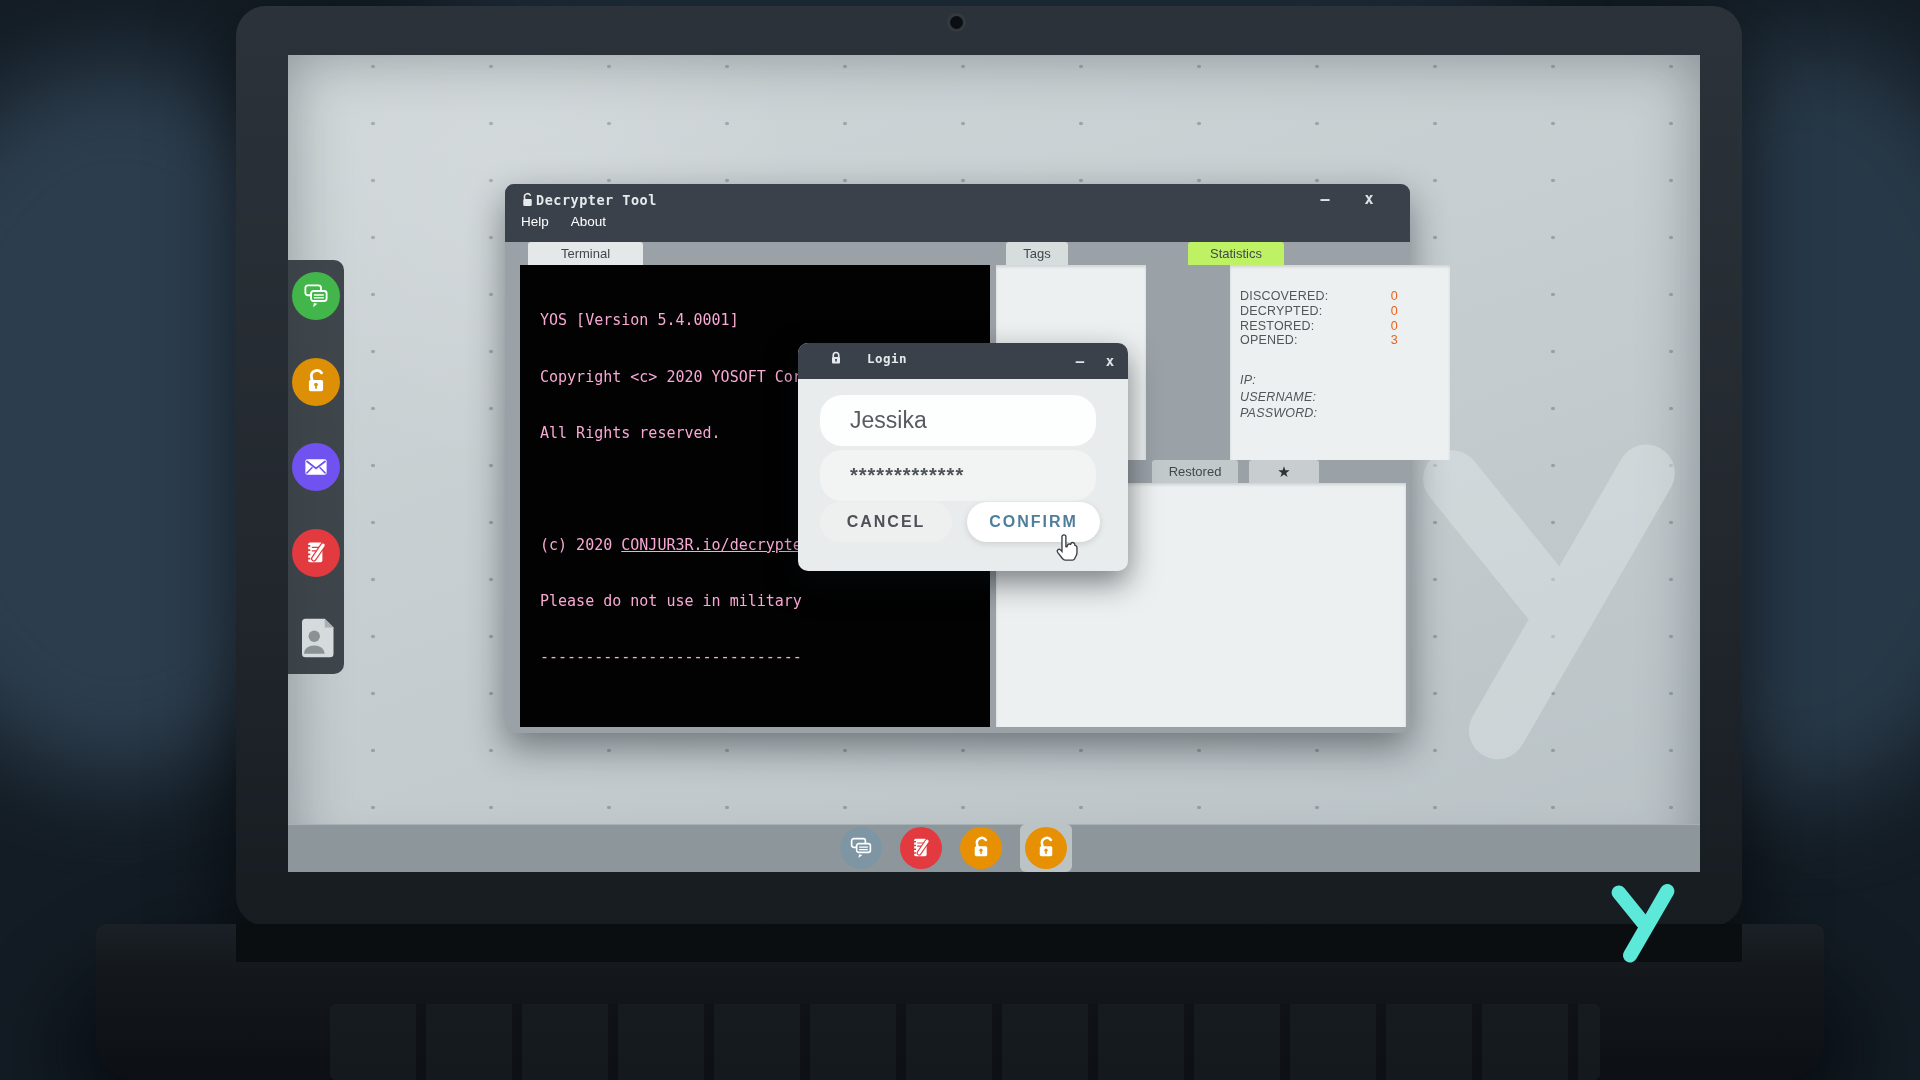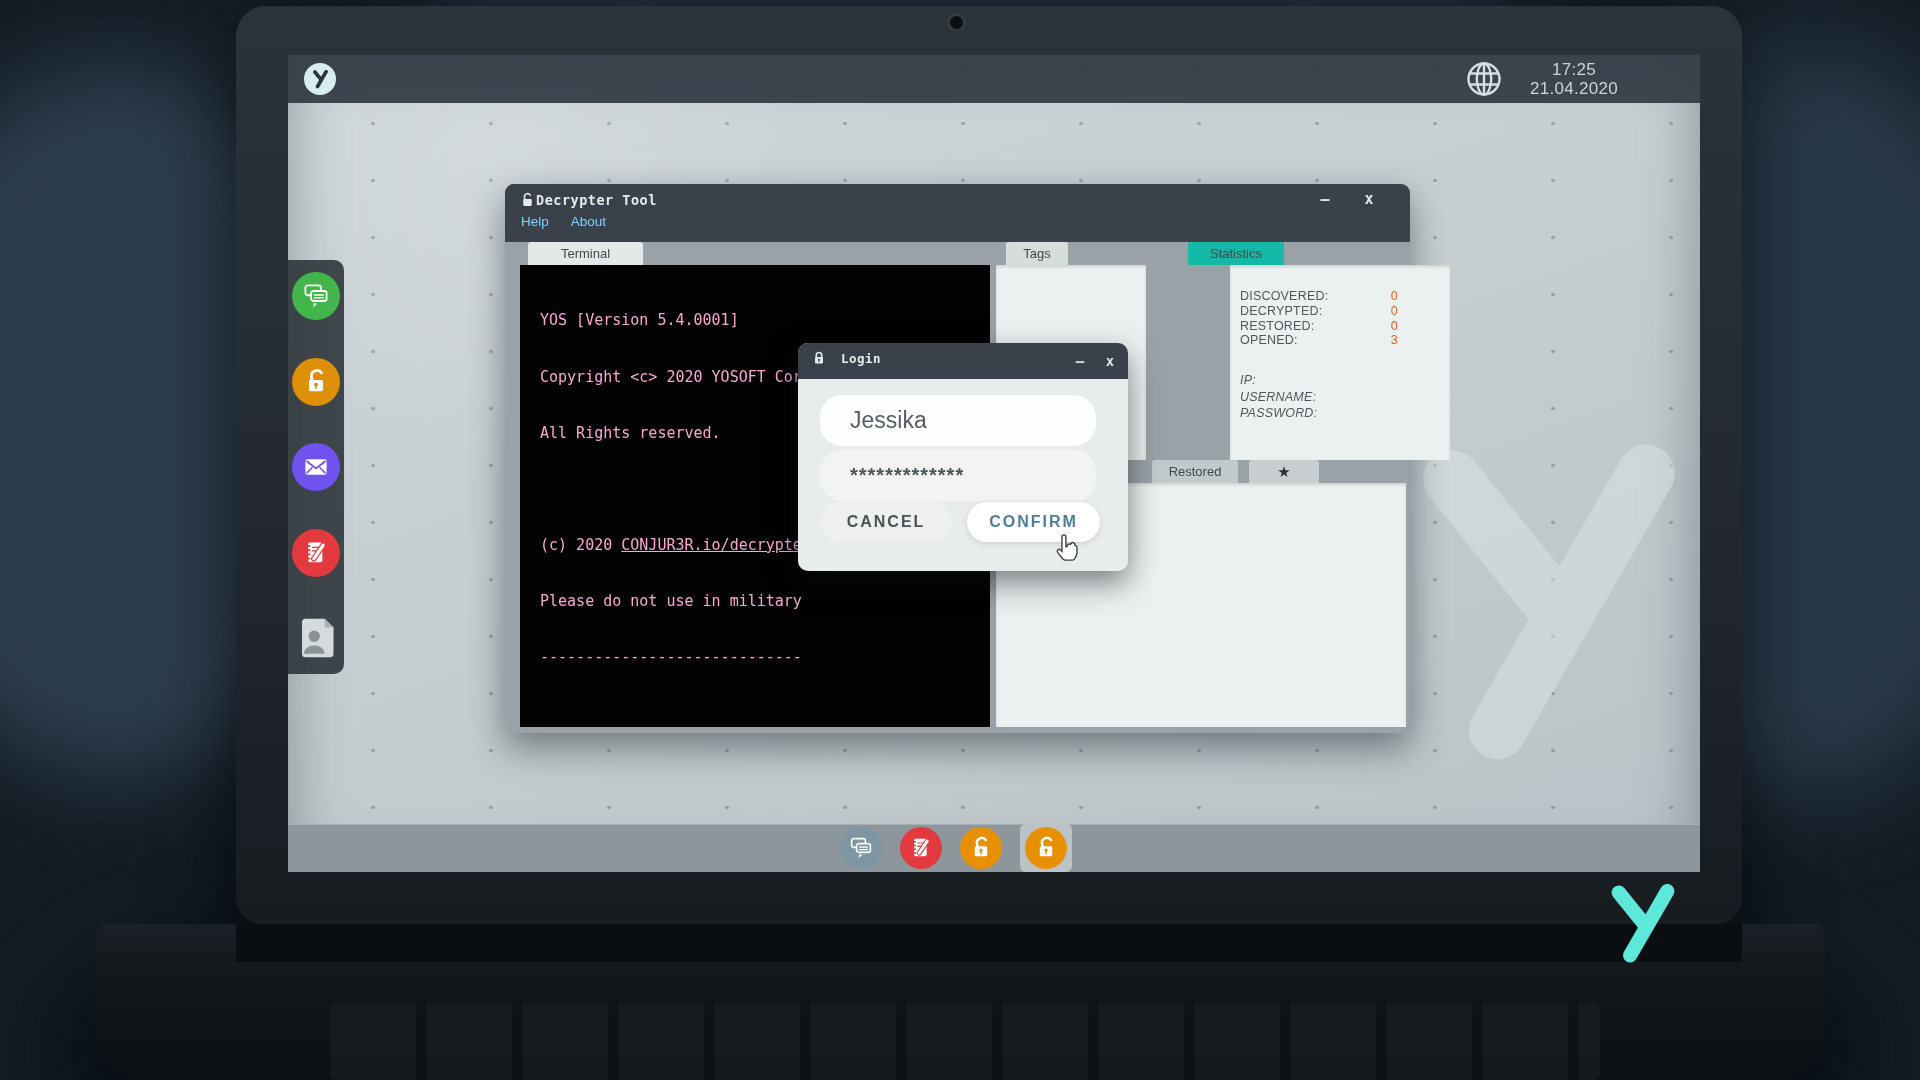--- a/index.html
+++ b/index.html
@@ -70,27 +70,27 @@
   
   .window { position:absolute; left:217px; top:129px; width:905px; height:549px;
             background:#9aa2a8; border-radius:9px; box-shadow:0 14px 36px rgba(10,16,22,.45); }
   .win-head { position:absolute; left:0; top:0; width:100%; height:58px; background:#3a414b; border-radius:9px 9px 0 0; }
   .win-title-row { position:absolute; left:14px; top:7px; display:flex; align-items:center; }
   .win-title { color:#e6eaec; font-family:"DejaVu Sans Mono", monospace; font-size:13.5px; font-weight:bold; letter-spacing:.5px; }
   .win-ctrl { position:absolute; top:4px; width:26px; height:22px; color:#dfe4e7; text-align:center; cursor:pointer;
               font-family:"DejaVu Sans Mono", monospace; font-size:15px; font-weight:bold; line-height:22px; }
   .ctrl-min-w { right:72px; } .ctrl-close-w { right:28px; }
   .menu-row { position:absolute; left:16px; top:30px; display:flex; gap:22px; }
-  .menu-item { color:#7dd3fc; font-size:13.5px; cursor:pointer; }
+  .menu-item { color:#ffffff; font-size:13.5px; cursor:pointer; }
 
   .tab { position:absolute; height:23px; border-radius:3px 3px 0 0; text-align:center;
          font-size:13px; color:#41474c; line-height:23px; cursor:pointer; }
   .tab-terminal { left:23px;  top:58px;  width:115px; background:#e4e8e9; }
   .tab-tags     { left:501px; top:58px;  width:62px;  background:#d7dcdd; }
-  .tab-stats    { left:683px; top:58px;  width:96px;  background:#14b8a6; }
+  .tab-stats    { left:683px; top:58px;  width:96px;  background:#bef264; }
   .tab-restored { left:647px; top:276px; width:86px;  background:#c2c9cb; }
   .tab-star     { left:744px; top:276px; width:70px;  background:#c8ced0; font-size:15px; color:#2d3338; }
 
   .terminal { position:absolute; left:15px; top:81px; width:470px; height:462px; background:#020202;
               color:#f9a8d4; font-family:"DejaVu Sans Mono", monospace; font-size:15px;
               line-height:18.7px; white-space:pre; padding:9px 6px 0 20px; overflow:hidden; }
   .tl { height:18.7px; }
   .t-link { text-decoration:underline; }
 
   .panel { position:absolute; background:#edf0f0; box-shadow:inset 0 2px 3px rgba(0,0,0,.12); }
@@ -103,21 +103,21 @@
           font-size:12.5px; color:#50565a; letter-spacing:.2px; }
   .srow .sval { color:#e8611c; }
   .fields { margin-top:25px;font-style:italic; }
   .frow { padding:0 10px; height:16.4px; font-size:12.5px; color:#50565a; letter-spacing:.2px; }
 
   
   .dialog { position:absolute; left:510px; top:288px; width:330px; height:228px; border-radius:10px;
             background:#e9eceC; background:#e9ecec; box-shadow:0 12px 30px rgba(8,14,20,.5); }
   .dlg-head { position:absolute; left:0; top:0; width:100%; height:36px; background:#3a414b;
               border-radius:10px 10px 0 0; }
-  .dlg-title-row { position:absolute; left:13px; top:7px; display:flex; align-items:center; gap:14px; }
+  .dlg-title-row { position:absolute; left:30px; top:7px; display:flex; align-items:center; gap:23px; }
   .dlg-title { color:#e6eaec; font-family:"DejaVu Sans Mono", monospace; font-size:12.5px; font-weight:bold; letter-spacing:.5px; }
   .dlg-ctrl { position:absolute; top:7px; width:24px; height:22px; color:#dfe4e7; text-align:center; cursor:pointer;
               font-family:"DejaVu Sans Mono", monospace; font-size:14px; font-weight:bold; line-height:22px; }
   .ctrl-min-d { right:36px; } .ctrl-close-d { right:6px; }
   .dlg-input { position:absolute; left:22px; width:276px; height:51px; border:none; border-radius:22px;
                padding:0 30px; font-family:"Liberation Sans", sans-serif; color:#565c62; outline:none; }
   .inp-user { top:52px; background:#fdfefe; font-size:23px; }
   .inp-pass { top:107px; background:#f2f4f4; font-size:20px; letter-spacing:1px; font-weight:bold; color:#4d5358; }
   .dlg-btn { position:absolute; top:159px; height:40px; border:none; border-radius:20px; cursor:pointer;
              font-family:"Liberation Sans", sans-serif; font-size:16px; font-weight:bold; letter-spacing:2px; }
@@ -152,39 +152,20 @@
 <div class="webcam"></div>
 
 <div class="screen">
   <div class="desktop-dots"></div>
   <div class="desktop-glow"></div>
   <svg class="watermark" viewBox="0 0 100 115">
     <path d="M16 12 L50 54" stroke="#e2e8ea" stroke-width="20" stroke-linecap="round" fill="none"></path>
     <path d="M84 10 L32 100" stroke="#e2e8ea" stroke-width="20" stroke-linecap="round" fill="none"></path>
   </svg>
 
-  <div class="topbar z1">
-    <div class="os-logo">
-      <svg viewBox="0 0 100 115">
-        <path d="M16 12 L50 54" stroke="#2c343b" stroke-width="22" stroke-linecap="round" fill="none"></path>
-        <path d="M84 10 L32 100" stroke="#2c343b" stroke-width="22" stroke-linecap="round" fill="none"></path>
-      </svg>
-    </div>
-    <svg class="net-globe" viewBox="0 0 40 40">
-      <g fill="none" stroke="#d7dfe2" stroke-width="2.4">
-        <circle cx="20" cy="20" r="15.5"></circle>
-        <ellipse cx="20" cy="20" rx="7.2" ry="15.5"></ellipse>
-        <path d="M5 14.5 h30 M5 25.5 h30 M20 4.5 v31"></path>
-      </g>
-    </svg>
-    <div class="clock">
-      <div>17:25</div>
-      <div>21.04.2020</div>
-    </div>
-  </div>
 
   <div class="sidebar z1">
     <div class="s-icon s-green">
       <svg viewBox="0 0 48 48">
         <rect x="9" y="9" width="22" height="14" rx="3.5" fill="none" stroke="#fff" stroke-width="2.6"></rect>
         <rect x="17" y="17" width="22" height="14" rx="3.5" fill="#43b64b" stroke="#fff" stroke-width="2.6"></rect>
         <path d="M21 34 l-1 6 6-5" fill="#fff"></path>
         <path d="M21 22.5 h14 M21 26.5 h14" stroke="#fff" stroke-width="2.2"></path>
       </svg>
     </div>

